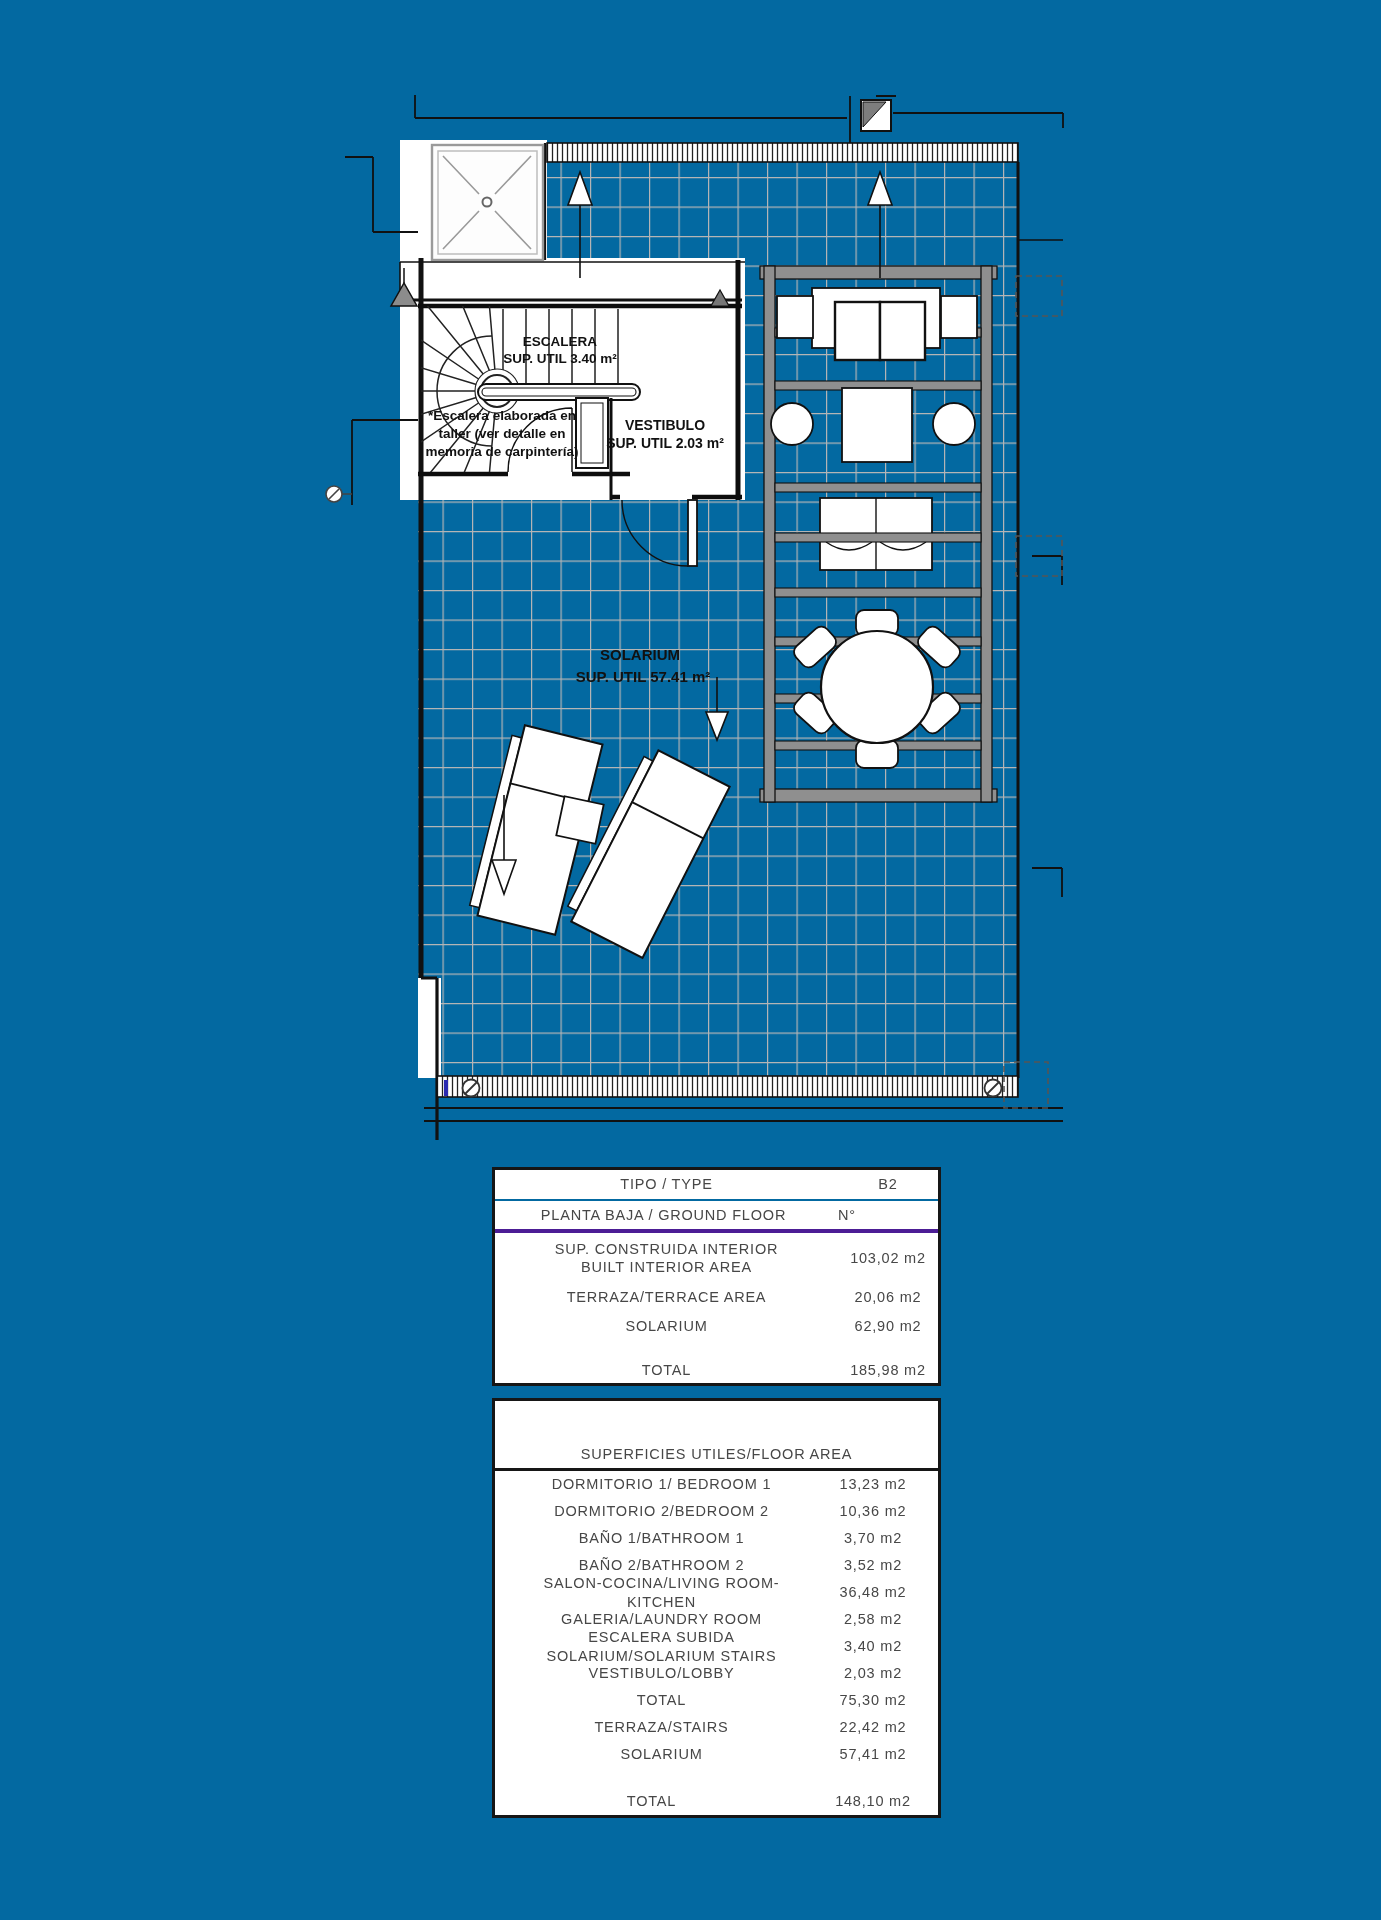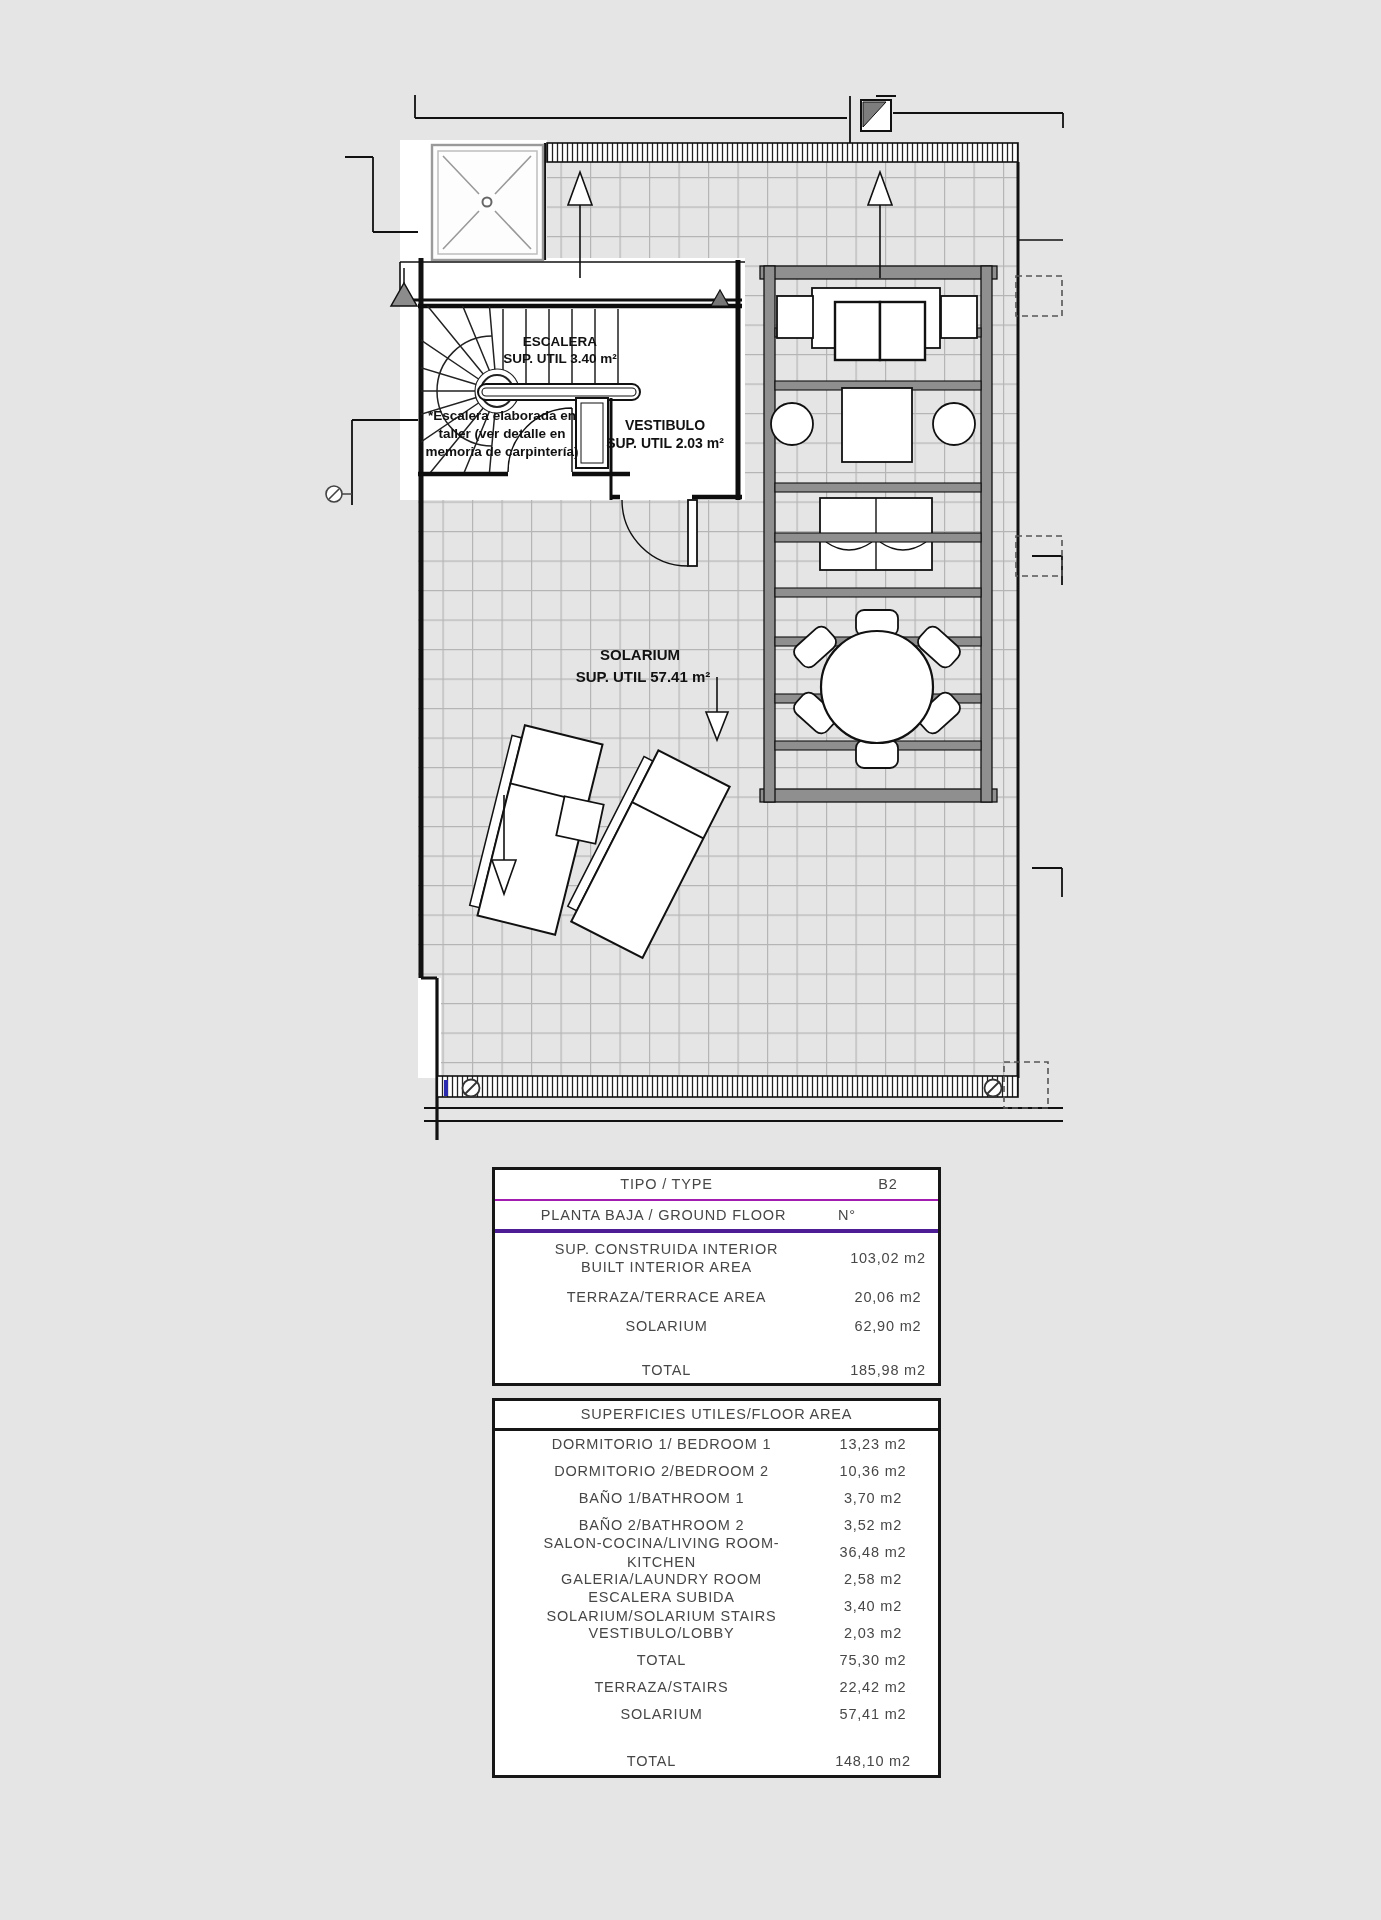--- a/index.html
+++ b/index.html
@@ -1,32 +1,32 @@
 <!DOCTYPE html>
 <html><head>
 <meta charset="utf-8">
 <style>
   html,body{margin:0;padding:0;background:#ffffff;}
-  #canvas{position:relative;width:1381px;height:1920px;background:#e5e5e5;overflow:hidden;
+  #canvas{position:relative;width:1381px;height:1920px;background:#0369a1;overflow:hidden;
           font-family:"Liberation Sans",sans-serif;}
   svg text{font-family:"Liberation Sans",sans-serif;font-weight:bold;fill:#111;}
   .tbl{position:absolute;left:492px;width:449px;box-sizing:border-box;border:3px solid #161616;
        color:#474747;font-size:14.5px;letter-spacing:.8px;line-height:1.25;background:#fff;}
   .trow{display:flex;align-items:center;}
   .lbl{flex:1;text-align:center;padding:0 4px;}
   .val{width:100px;text-align:center;flex:none;}
   #area-table .val{width:130px;}
   .val.left{text-align:left;padding-left:6px;}
-  .hdr1{height:29px;border-bottom:2px solid #a21caf;}
+  .hdr1{height:29px;border-bottom:2px solid #0369a1;}
   .hdr2{height:28px;border-bottom:4px solid #4c1d95;}
   .r{height:29px;}
   .r2l{height:50px;}
   .spacer{height:16px;}
   .total{height:26px;}
-  #area-table .hdr1{height:27px;border-bottom:3px solid #161616;}
+  #area-table .hdr1{height:27px;border-bottom:3px solid #161616;margin-top:40px;}
   #area-table .r{height:27px;padding-left:20px;}
   #area-table .spacer{height:20px;}
   #area-table .total{height:27px;}
 </style>
 </head>
 <body>
 
 <div id="canvas">
 
   <svg style="position:absolute;left:300px;top:60px" width="790" height="1100" viewBox="300 60 790 1100" xmlns="http://www.w3.org/2000/svg">

